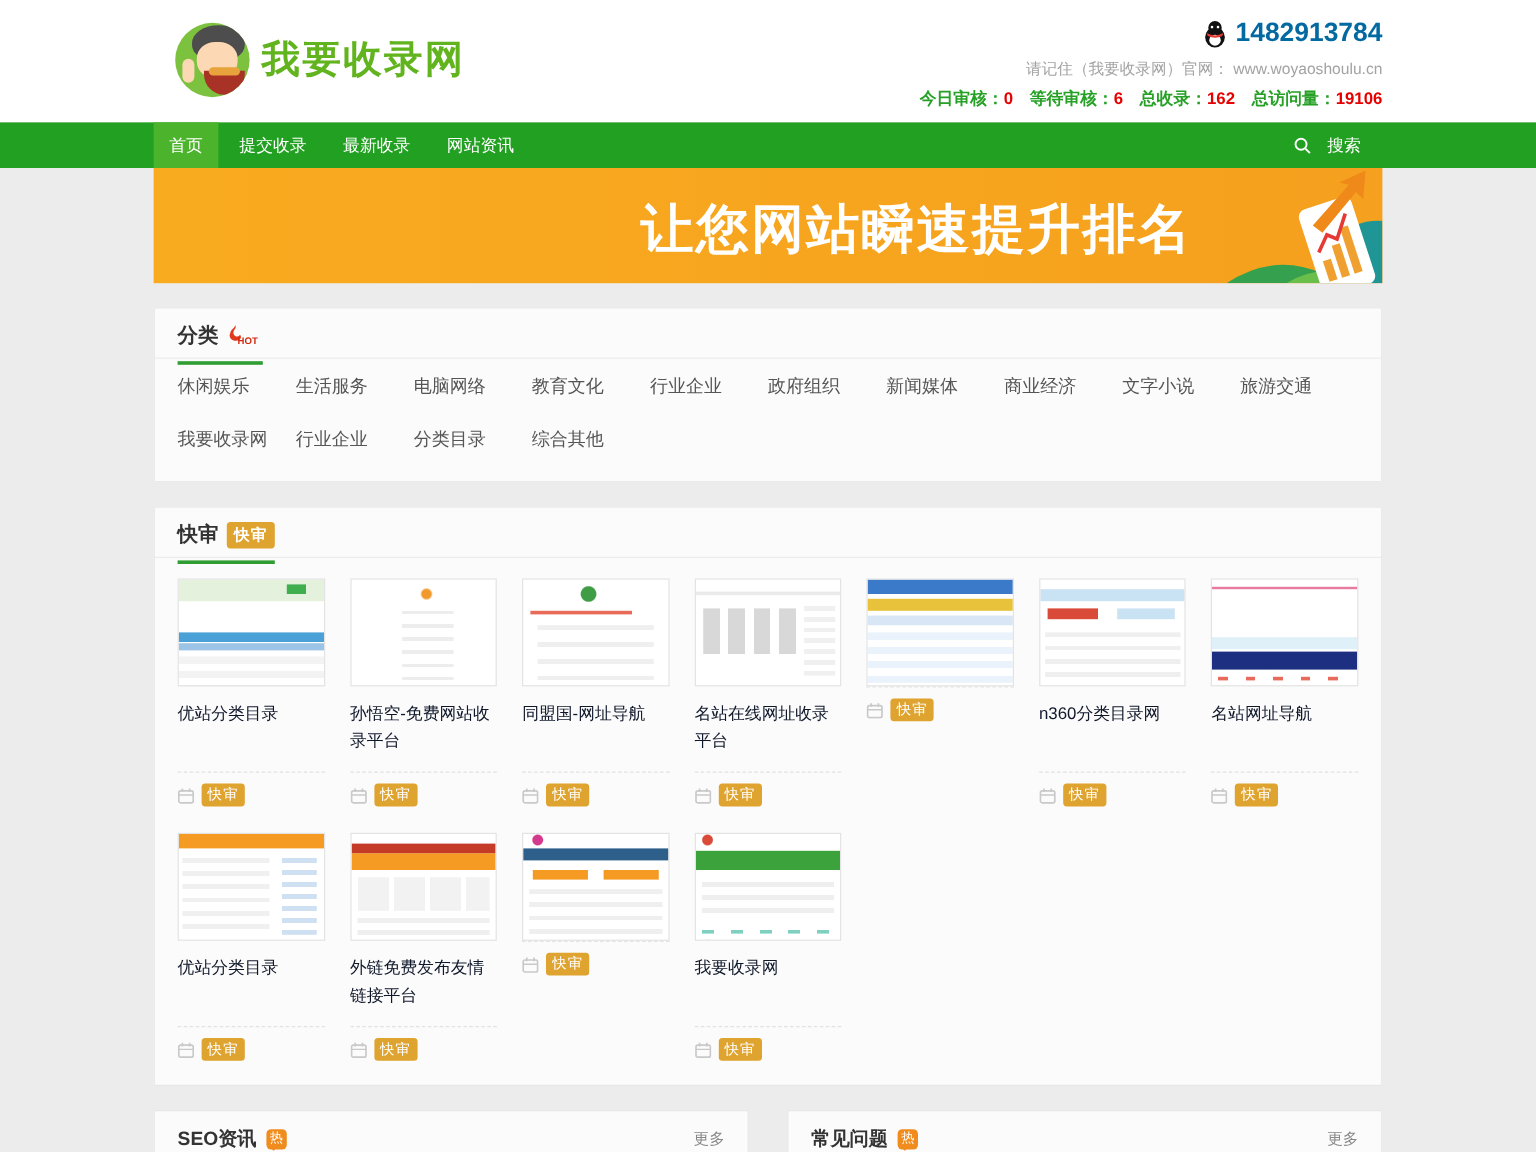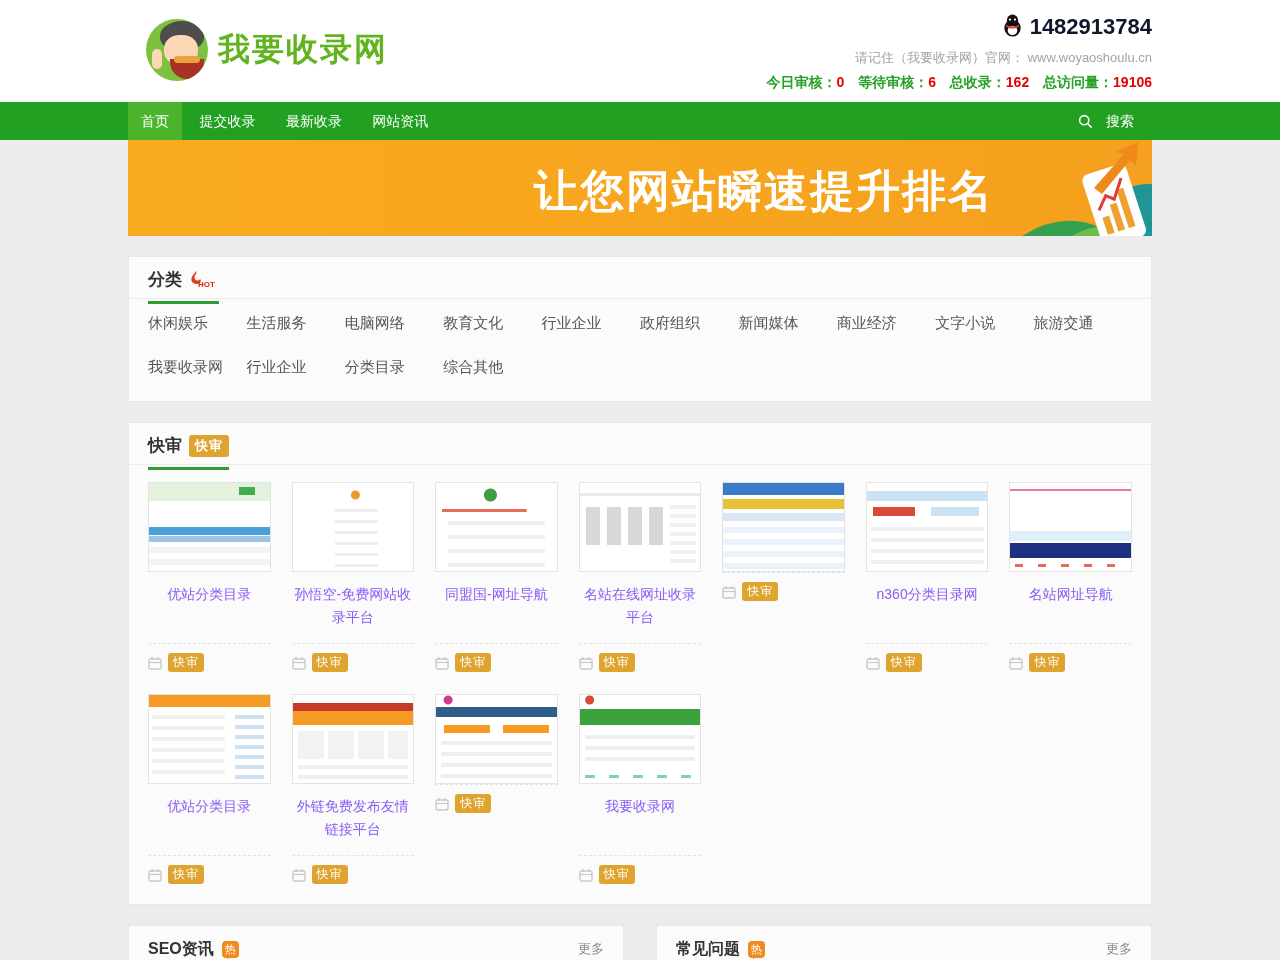--- a/index.html
+++ b/index.html
@@ -12,21 +12,21 @@
   .logo { position:absolute; left:18px; top:19px; display:flex; align-items:center; cursor:pointer; }
   .logo-badge { width:62px; height:62px; border-radius:50%; background:#7cc23e; position:relative; overflow:hidden; flex:0 0 auto; }
   .logo-hair { position:absolute; left:14px; top:2px; width:44px; height:30px; background:#4d4d4d; border-radius:50% 50% 45% 45%; }
   .logo-face { position:absolute; left:18px; top:16px; width:34px; height:30px; background:#fcd9b4; border-radius:45%; }
   .logo-bowl { position:absolute; left:24px; top:40px; width:34px; height:20px; background:#a93226; border-radius:0 0 17px 17px; }
   .logo-food { position:absolute; left:28px; top:37px; width:26px; height:7px; background:#e8a33d; border-radius:4px; }
   .logo-thumb { position:absolute; left:6px; top:30px; width:10px; height:20px; background:#fcd9b4; border-radius:5px; }
   .logo-text { font-size:32px; font-weight:bold; color:#61b41e; letter-spacing:2px; margin-left:10px; }
 
   .header-right { position:absolute; right:0; top:14px; text-align:right; }
-  .qq-line { font-size:22px; font-weight:bold; color:#0f172a; display:flex; align-items:flex-start; justify-content:flex-end; gap:7px; cursor:pointer; }
+  .qq-line { font-size:22px; font-weight:bold; color:#0369a1; display:flex; align-items:flex-end; justify-content:flex-end; gap:7px; cursor:pointer; }
   .notice-line { margin-top:9px; font-size:13px; color:#a3a3a3; }
   .stats-line { margin-top:7px; font-size:14px; font-weight:bold; }
   .stat { margin-left:10px; white-space:nowrap; }
   .stat .lbl { color:#26a126; }
   .stat .val { color:#e60000; }
 
   
   .nav-bar { background:#21a021; height:38px; }
   .nav-inner { width:1024px; margin:0 auto; position:relative; height:38px; }
   .nav-item { display:inline-block; line-height:38px; padding:0 13px; color:#fff; font-size:14px; cursor:pointer; }
@@ -56,21 +56,21 @@
   .cat-link { line-height:44px; font-size:15px; color:#555; cursor:pointer; white-space:nowrap; }
 
   
   .ks-badge { background:#dfa32f; color:#fff; font-size:13px; padding:2px 6px; border-radius:3px; font-weight:bold; letter-spacing:1px; }
   .ks-badge.small { font-size:12px; padding:1px 5px; font-weight:normal; }
 
   
   .site-grid { padding:17px 19px 20px; display:grid; grid-template-columns:repeat(7,1fr); column-gap:21px; row-gap:22px; }
   .site-card { cursor:pointer; }
   .thumb { height:90px; border:1px solid #e3e3e3; }
-  .site-title { font-size:14px; color:#8b5cf6; line-height:23px; margin-top:11px; min-height:60px;text-align:center; }
+  .site-title { font-size:14px; color:#0f172a; line-height:23px; margin-top:11px; min-height:60px; }
   .site-foot { border-top:1px dashed #e2e2e2; padding-top:9px; display:flex; align-items:center; gap:6px; }
 
   
   .t0 { background:
     linear-gradient(#3fae4f 0 0) 86% 4px/16px 8px no-repeat,
     linear-gradient(#e4f1dd 0 0) 0 0/100% 18px no-repeat,
     linear-gradient(#49a1d8 0 0) 0 44px/100% 8px no-repeat,
     linear-gradient(#9cc4e6 0 0) 0 53px/100% 6px no-repeat,
     repeating-linear-gradient(#f3f3f3 0 6px,#fff 6px 12px) 0 64px/100% 26px no-repeat,#fff; }
   .t1 { background:

